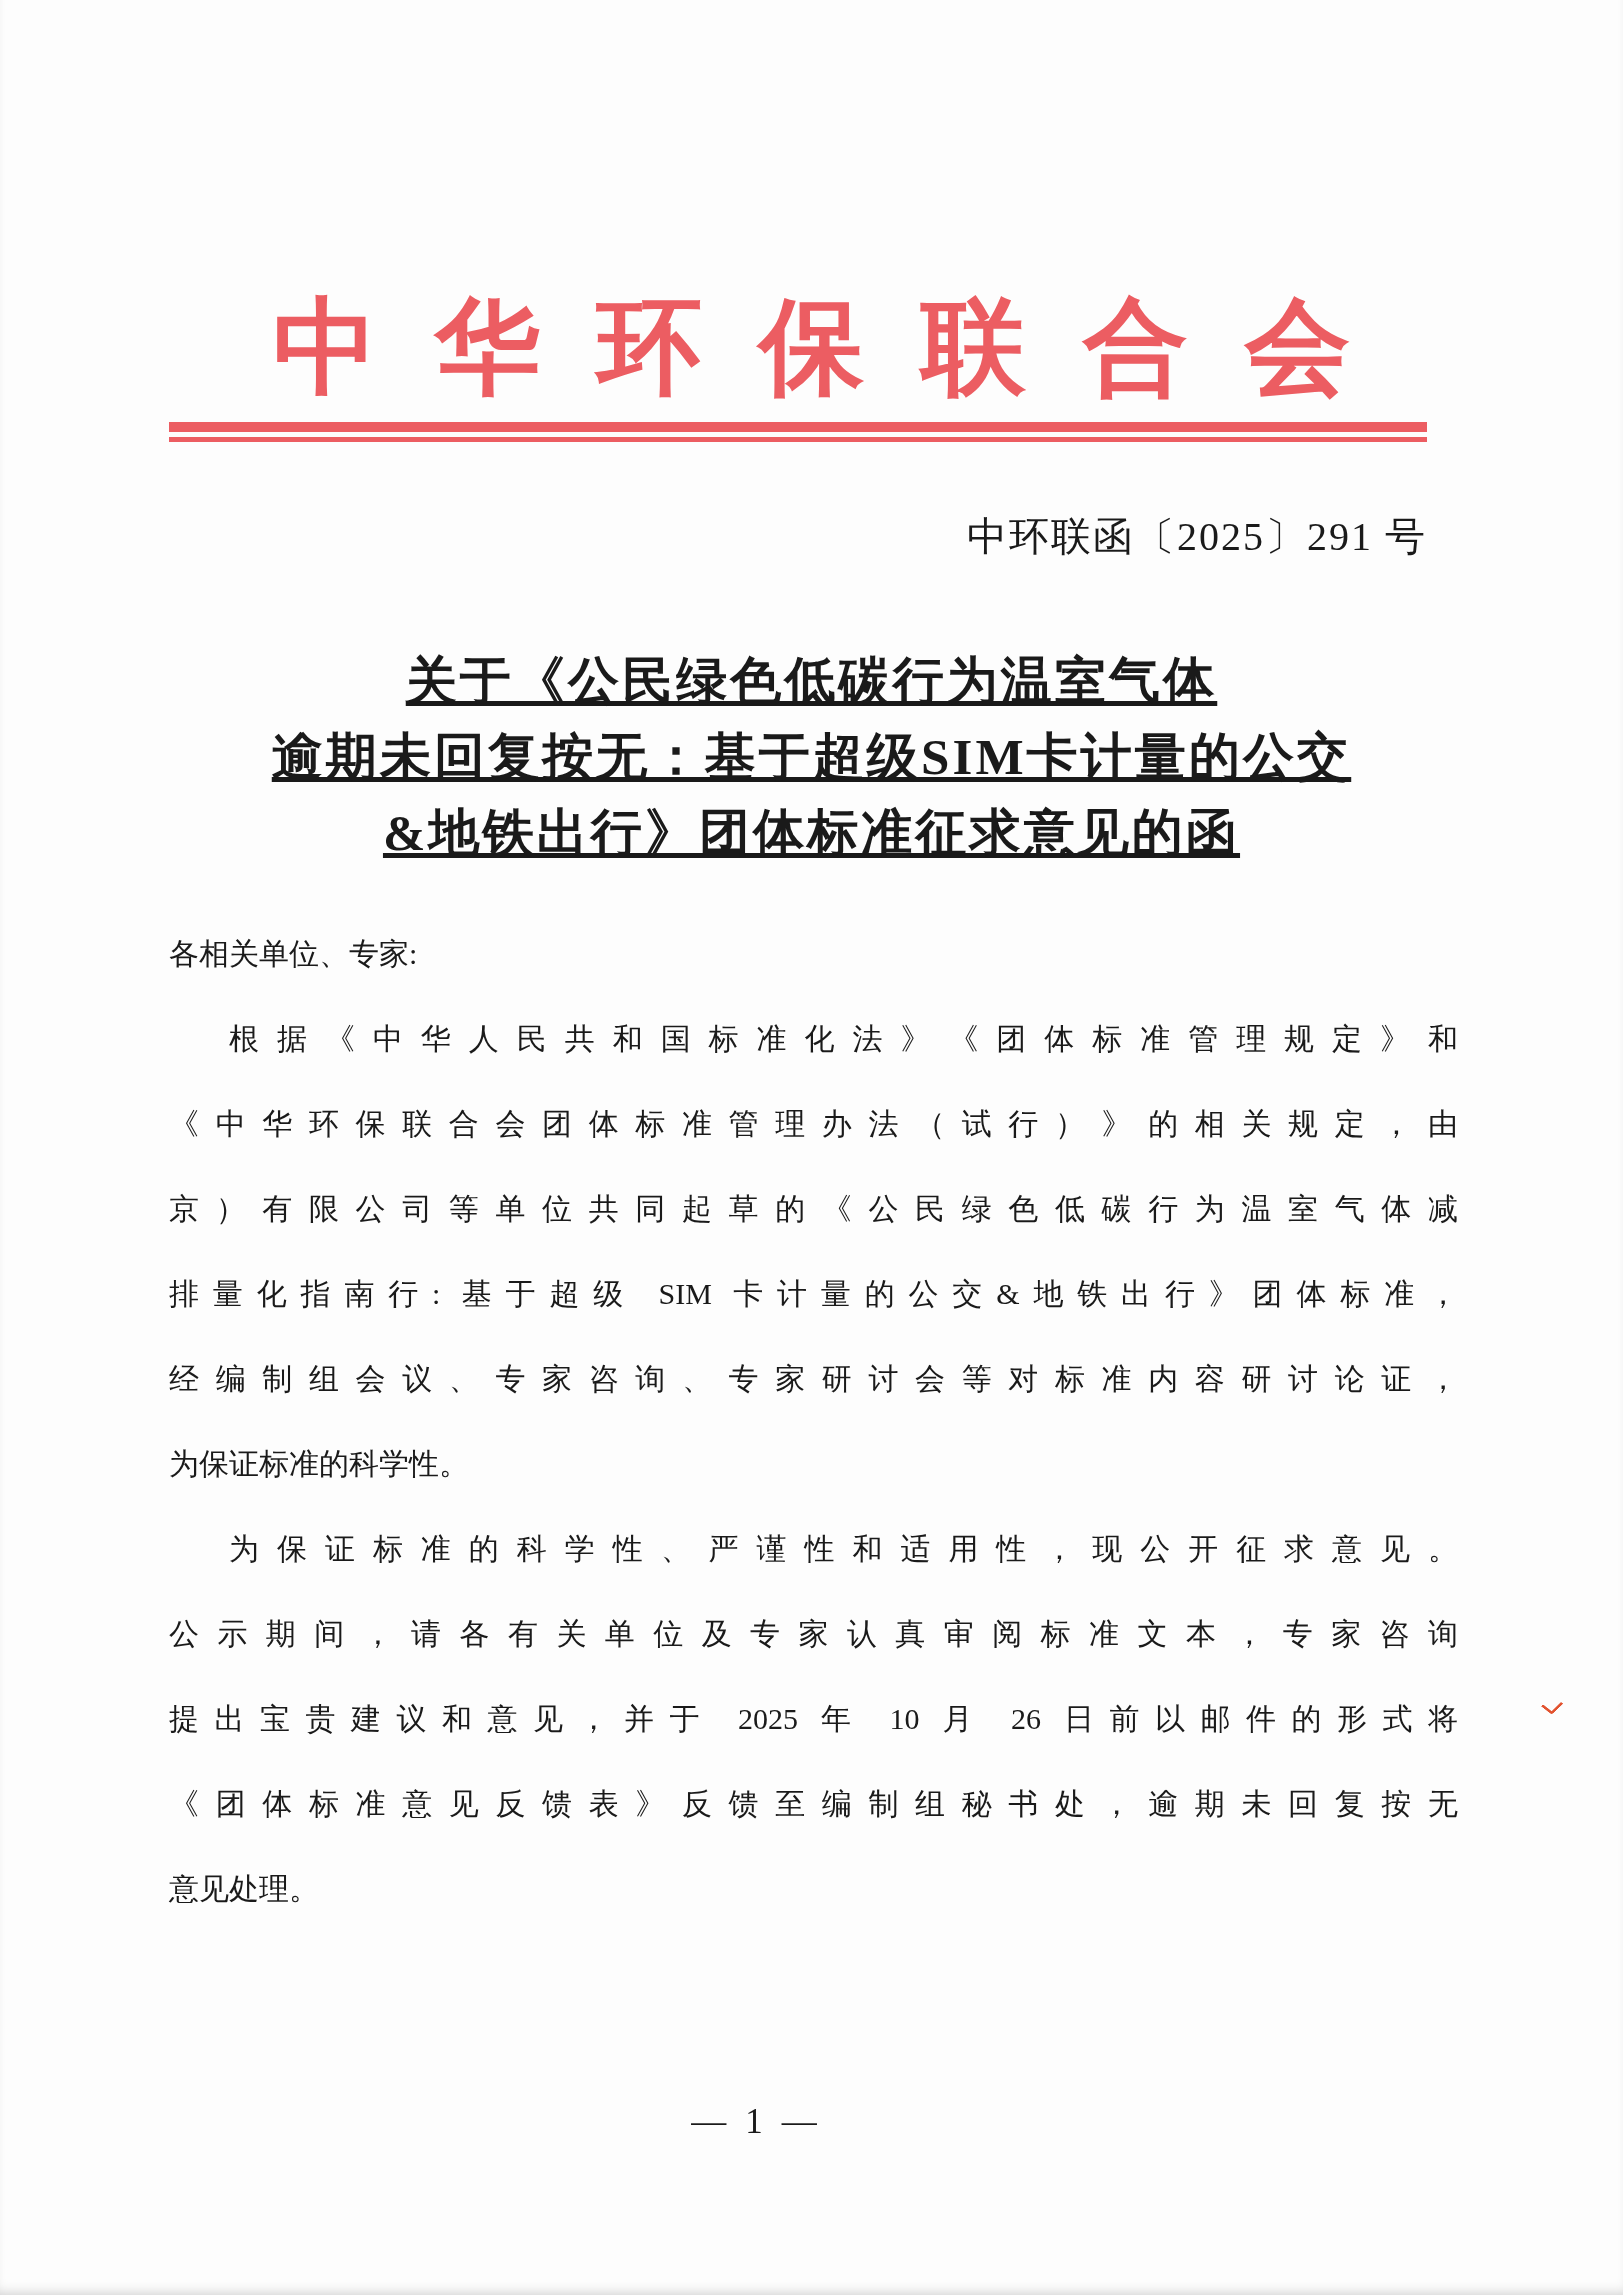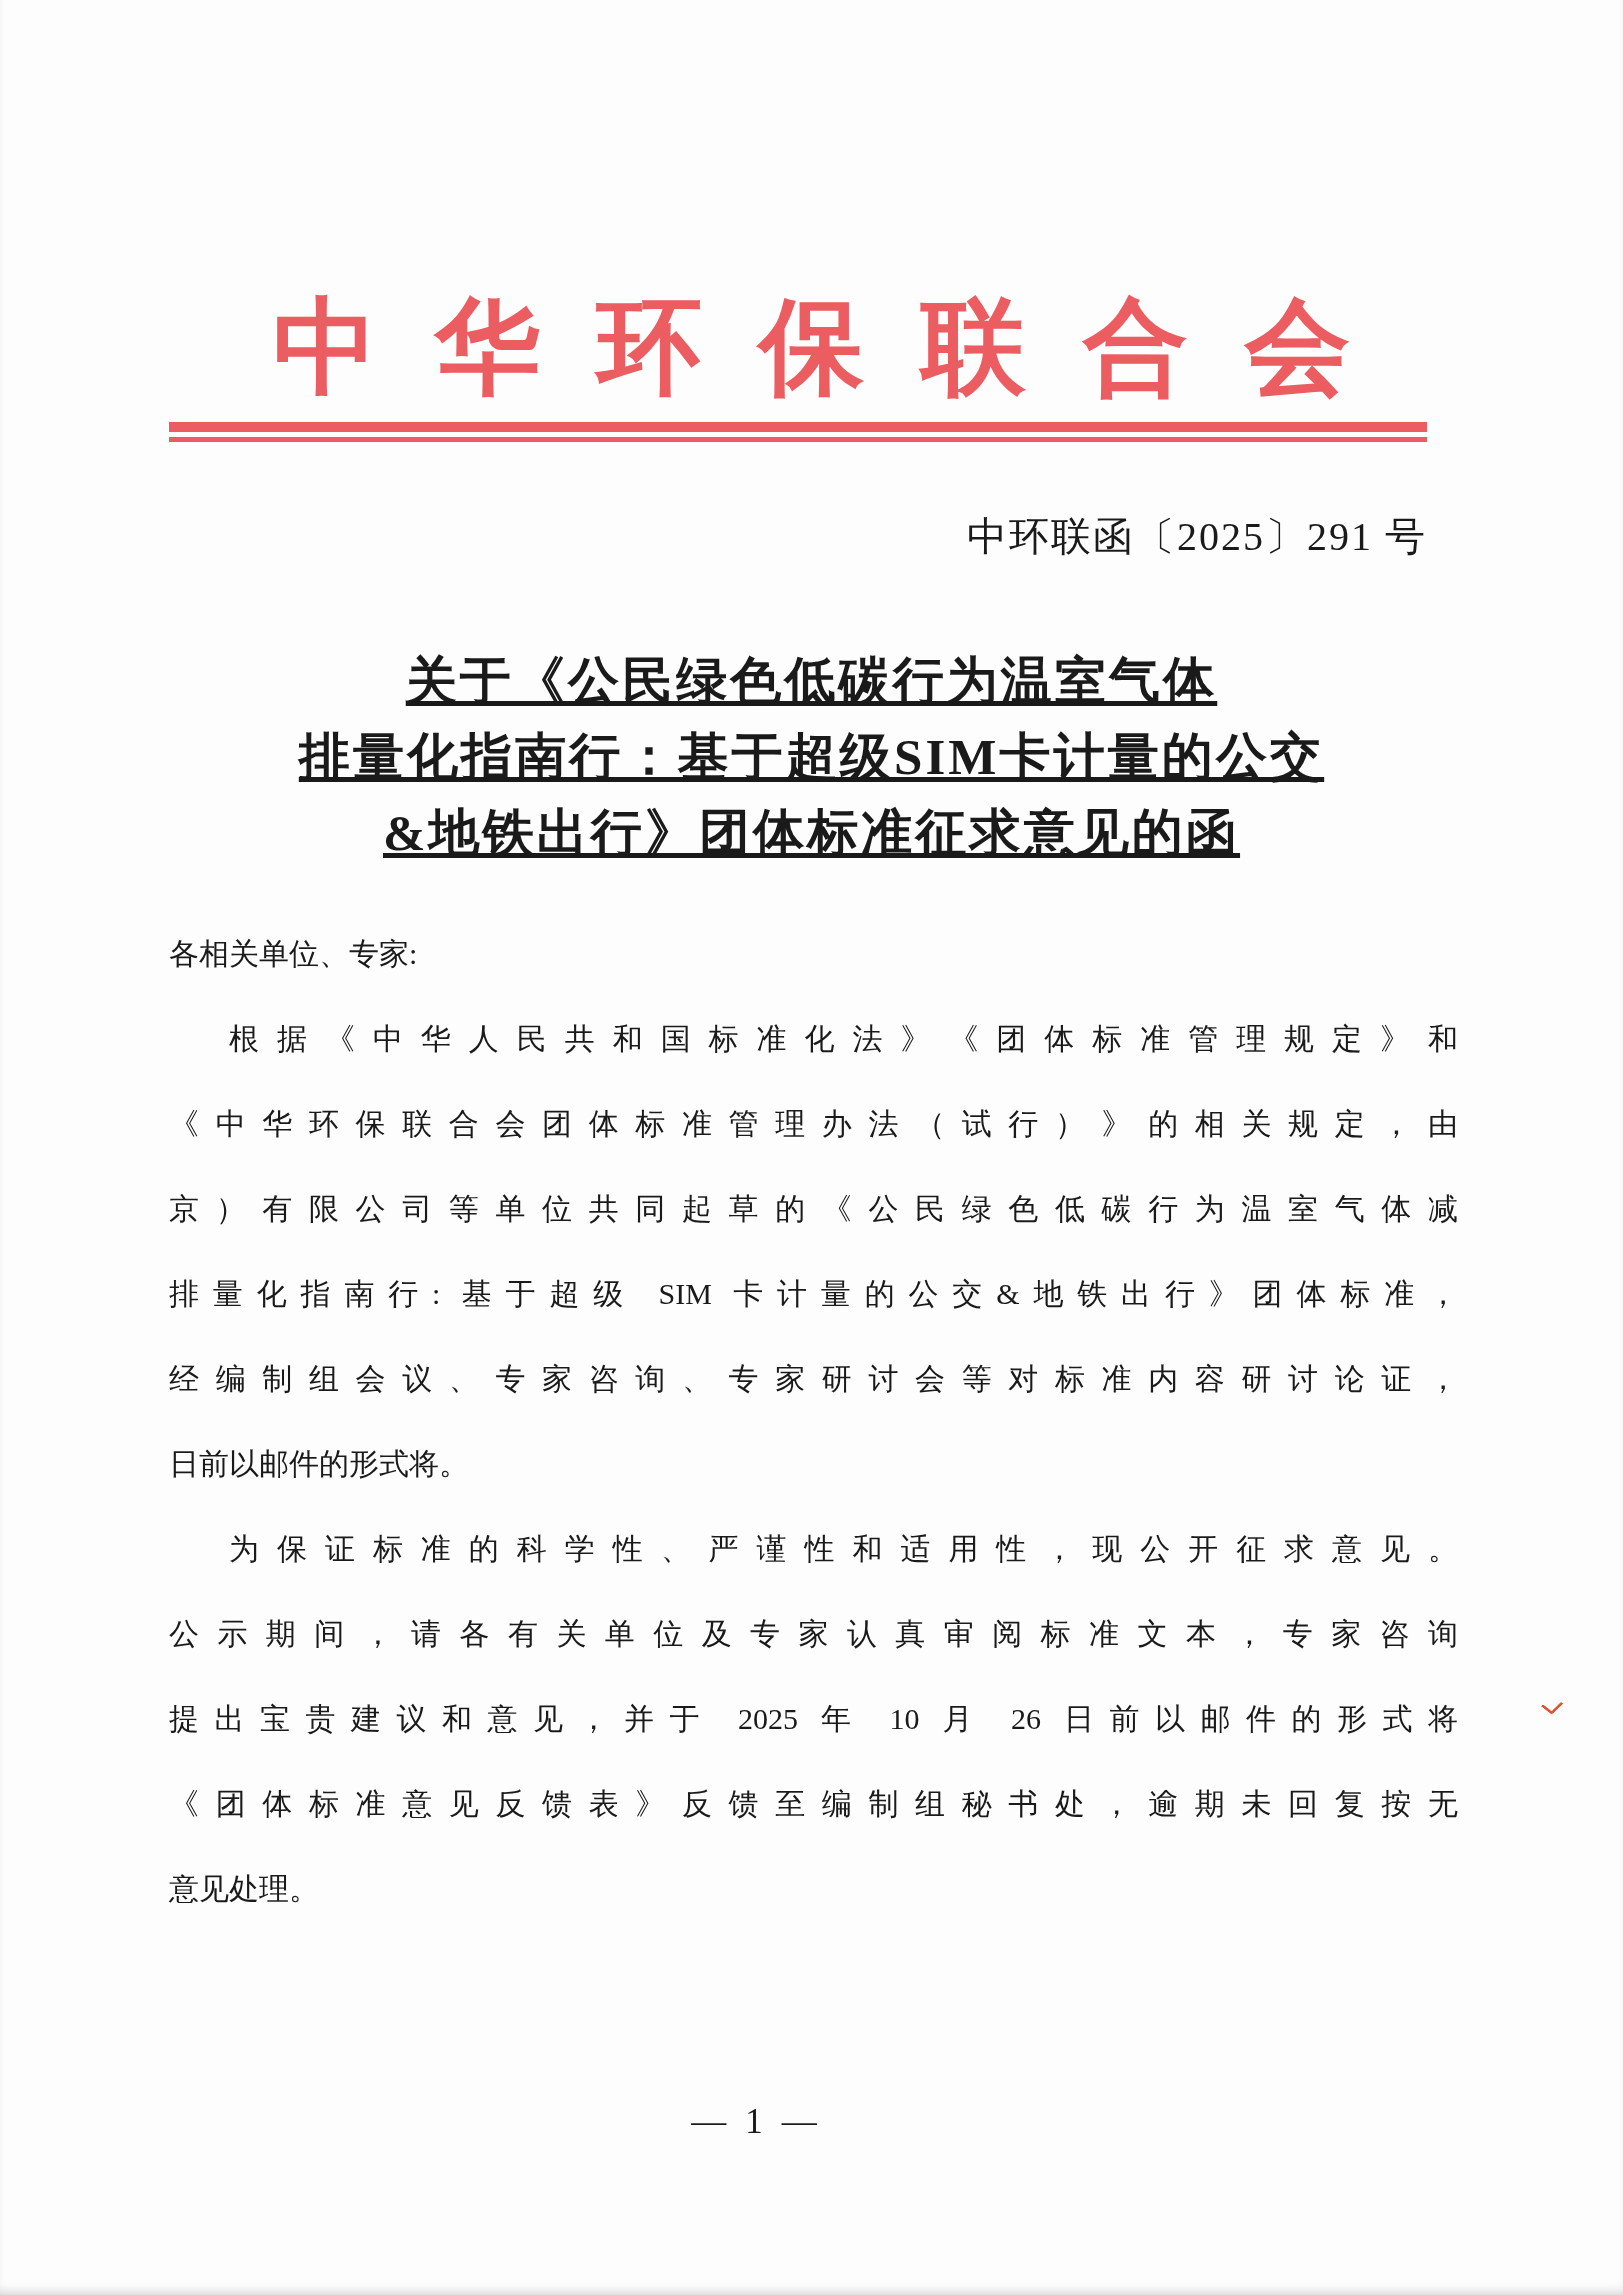--- a/index.html
+++ b/index.html
@@ -96,32 +96,32 @@
 
   <div class="org-name">中华环保联合会</div>
 
   <div class="rule-thick"></div>
   <div class="rule-thin"></div>
 
   <div class="doc-number">中环联函〔2025〕291 号</div>
 
   <div class="doc-title">
     <div>关于《公民绿色低碳行为温室气体</div>
-    <div>排量化指南行：基于超级SIM卡计量的公交</div>
+    <div>逾期未回复按无：基于超级SIM卡计量的公交</div>
     <div>&amp;地铁出行》团体标准征求意见的函</div>
   </div>
 
   <div class="body-block">
     <div class="line">各相关单位、专家:</div>
     <div class="line just indent">根据《中华人民共和国标准化法》《团体标准管理规定》和</div>
     <div class="line just">《中华环保联合会团体标准管理办法（试行）》的相关规定，由</div>
     <div class="line just">京）有限公司等单位共同起草的《公民绿色低碳行为温室气体减</div>
     <div class="line just">排量化指南行: 基于超级 SIM 卡计量的公交&amp;地铁出行》团体标准，</div>
     <div class="line just">经编制组会议、专家咨询、专家研讨会等对标准内容研讨论证，</div>
-    <div class="line">日前以邮件的形式将。</div>
+    <div class="line">为保证标准的科学性。</div>
     <div class="line just indent">为保证标准的科学性、严谨性和适用性，现公开征求意见。</div>
     <div class="line just">公示期间，请各有关单位及专家认真审阅标准文本，专家咨询</div>
     <div class="line just">提出宝贵建议和意见，并于 2025 年 10 月 26 日前以邮件的形式将</div>
     <div class="line just">《团体标准意见反馈表》反馈至编制组秘书处，逾期未回复按无</div>
     <div class="line">意见处理。</div>
   </div>
 
   <div class="red-mark"></div>
 
   <div class="page-number">— 1 —</div>

